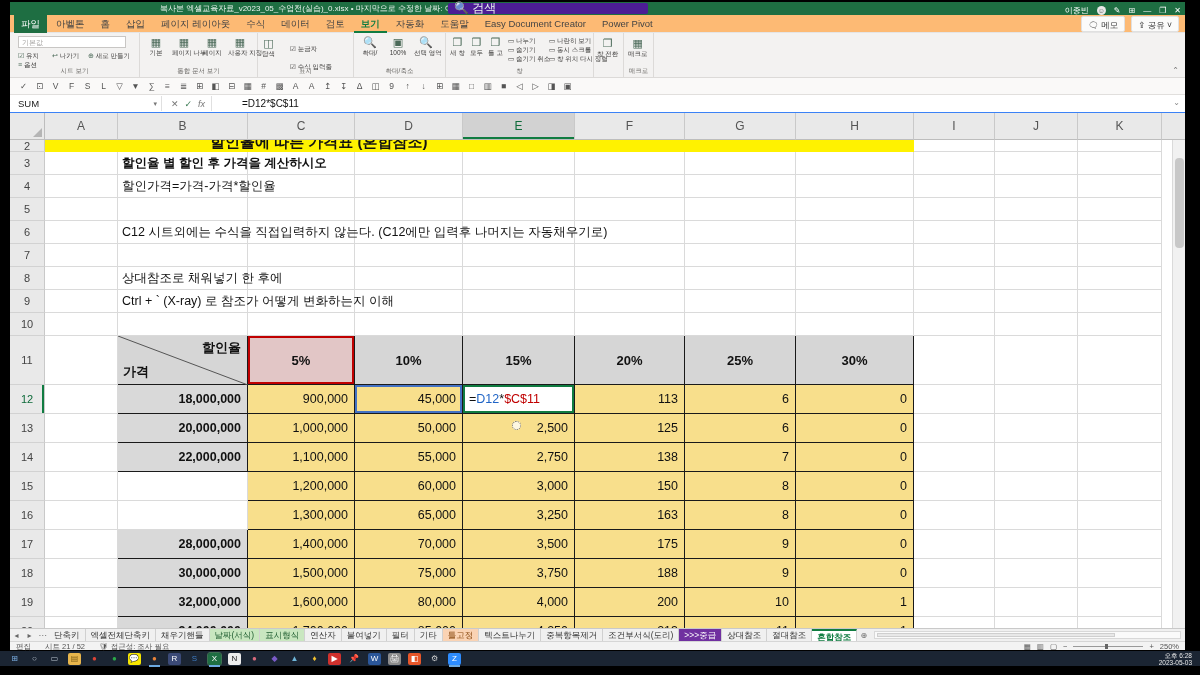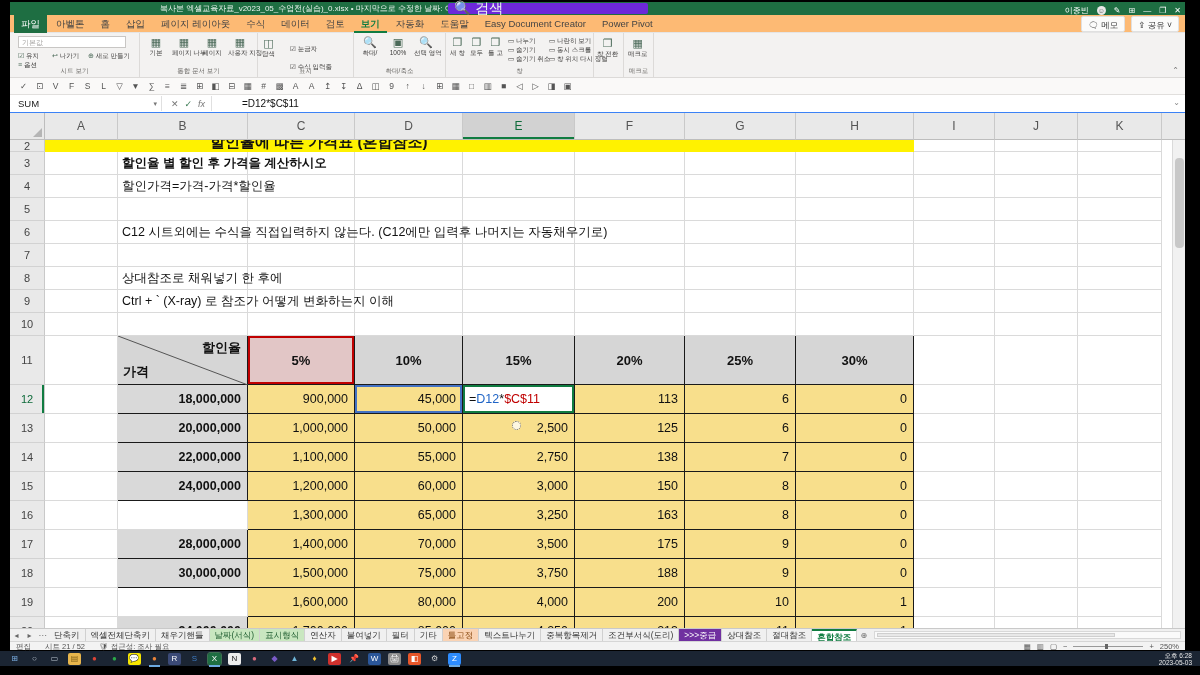--- a/index.html
+++ b/index.html
@@ -2,21 +2,21 @@
 <html><head>
 <meta charset="utf-8">
 <style>
   html,body{margin:0;padding:0;background:#000;}
   *{box-sizing:border-box;font-family:"Liberation Sans","DejaVu Sans",sans-serif;}
   .screen{position:relative;width:1200px;height:675px;background:#000;overflow:hidden;}
   .abs{position:absolute;}
   
   .titlebar{left:10px;top:2px;width:1175px;height:13px;background:#1E6E42;color:#fff;font-size:8px;}
   .tb-title{left:150px;top:0;width:320px;height:13px;line-height:13px;white-space:nowrap;overflow:hidden;color:#E8F2EC;}
-  .tb-search{left:438px;top:1px;width:200px;height:11px;background:#6d28d9;border-radius:2px;color:#EAF4EE;font-size:14px;line-height:11px;padding-left:6px;}
+  .tb-search{left:438px;top:1px;width:200px;height:11px;background:#4c1d95;border-radius:2px;color:#EAF4EE;font-size:12px;line-height:11px;padding-left:6px;}
   .tb-right{right:4px;top:0;height:16px;display:flex;align-items:center;gap:8px;color:#fff;font-size:8px;}
   .tb-avatar{width:9px;height:9px;border-radius:50%;background:#E8E8E8;color:#666;font-size:7px;line-height:9px;text-align:center;}
   
   .menurow{left:10px;top:15px;width:1175px;height:18px;background:#fdba74;border-bottom:1px solid #E5E5E5;}
   .menutabs{left:4px;top:0;height:18px;display:flex;gap:2px;align-items:stretch;}
   .mtab{padding:0 7px;font-size:9.5px;line-height:18px;color:#444;white-space:nowrap;}
   .mtab.file{background:#1E6E42;color:#fff;}
   .mtab.active{color:#107C41;font-weight:bold;box-shadow:inset 0 -2px 0 #107C41;}
   .menu-right{right:6px;top:1px;display:flex;gap:6px;height:16px;}
   .menu-right .chipbtn{font-size:8.5px;color:#333;line-height:16px;padding:0 6px;background:#FBFBFA;border:1px solid #E0E0E0;border-radius:2px;}
@@ -507,21 +507,20 @@
       <div class="tcell" style="left: 565px; top: 301px; width: 110px; height: 29px;">125</div>
       <div class="tcell" style="left: 675px; top: 301px; width: 111px; height: 29px;">6</div>
       <div class="tcell" style="left: 786px; top: 301px; width: 118px; height: 29px;">0</div>
       <div class="tcell price" style="left: 108px; top: 330px; width: 130px; height: 29px;">22,000,000</div>
       <div class="tcell" style="left: 238px; top: 330px; width: 107px; height: 29px;">1,100,000</div>
       <div class="tcell" style="left: 345px; top: 330px; width: 108px; height: 29px;">55,000</div>
       <div class="tcell" style="left: 453px; top: 330px; width: 112px; height: 29px;">2,750</div>
       <div class="tcell" style="left: 565px; top: 330px; width: 110px; height: 29px;">138</div>
       <div class="tcell" style="left: 675px; top: 330px; width: 111px; height: 29px;">7</div>
       <div class="tcell" style="left: 786px; top: 330px; width: 118px; height: 29px;">0</div>
-      <div class="tcell price" style="left: 108px; top: 359px; width: 130px; height: 29px;">24,000,000</div>
       <div class="tcell" style="left: 238px; top: 359px; width: 107px; height: 29px;">1,200,000</div>
       <div class="tcell" style="left: 345px; top: 359px; width: 108px; height: 29px;">60,000</div>
       <div class="tcell" style="left: 453px; top: 359px; width: 112px; height: 29px;">3,000</div>
       <div class="tcell" style="left: 565px; top: 359px; width: 110px; height: 29px;">150</div>
       <div class="tcell" style="left: 675px; top: 359px; width: 111px; height: 29px;">8</div>
       <div class="tcell" style="left: 786px; top: 359px; width: 118px; height: 29px;">0</div>
       <div class="tcell" style="left: 238px; top: 388px; width: 107px; height: 29px;">1,300,000</div>
       <div class="tcell" style="left: 345px; top: 388px; width: 108px; height: 29px;">65,000</div>
       <div class="tcell" style="left: 453px; top: 388px; width: 112px; height: 29px;">3,250</div>
       <div class="tcell" style="left: 565px; top: 388px; width: 110px; height: 29px;">163</div>
@@ -534,20 +533,21 @@
       <div class="tcell" style="left: 565px; top: 417px; width: 110px; height: 29px;">175</div>
       <div class="tcell" style="left: 675px; top: 417px; width: 111px; height: 29px;">9</div>
       <div class="tcell" style="left: 786px; top: 417px; width: 118px; height: 29px;">0</div>
       <div class="tcell price" style="left: 108px; top: 446px; width: 130px; height: 29px;">30,000,000</div>
       <div class="tcell" style="left: 238px; top: 446px; width: 107px; height: 29px;">1,500,000</div>
       <div class="tcell" style="left: 345px; top: 446px; width: 108px; height: 29px;">75,000</div>
       <div class="tcell" style="left: 453px; top: 446px; width: 112px; height: 29px;">3,750</div>
       <div class="tcell" style="left: 565px; top: 446px; width: 110px; height: 29px;">188</div>
       <div class="tcell" style="left: 675px; top: 446px; width: 111px; height: 29px;">9</div>
       <div class="tcell" style="left: 786px; top: 446px; width: 118px; height: 29px;">0</div>
+      <div class="tcell price" style="left: 108px; top: 475px; width: 130px; height: 29px;">32,000,000</div>
       <div class="tcell" style="left: 238px; top: 475px; width: 107px; height: 29px;">1,600,000</div>
       <div class="tcell" style="left: 345px; top: 475px; width: 108px; height: 29px;">80,000</div>
       <div class="tcell" style="left: 453px; top: 475px; width: 112px; height: 29px;">4,000</div>
       <div class="tcell" style="left: 565px; top: 475px; width: 110px; height: 29px;">200</div>
       <div class="tcell" style="left: 675px; top: 475px; width: 111px; height: 29px;">10</div>
       <div class="tcell" style="left: 786px; top: 475px; width: 118px; height: 29px;">1</div>
       <div class="tcell price" style="left: 108px; top: 504px; width: 130px; height: 29px;">34,000,000</div>
       <div class="tcell" style="left: 238px; top: 504px; width: 107px; height: 29px;">1,700,000</div>
       <div class="tcell" style="left: 345px; top: 504px; width: 108px; height: 29px;">85,000</div>
       <div class="tcell" style="left: 453px; top: 504px; width: 112px; height: 29px;">4,250</div>

